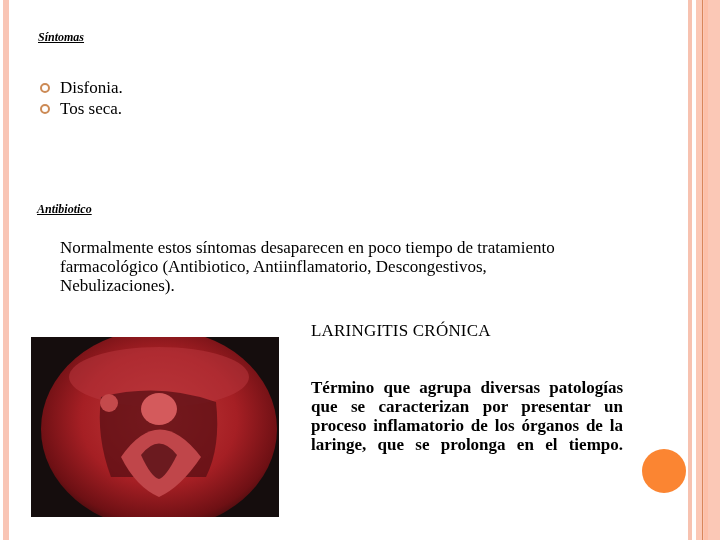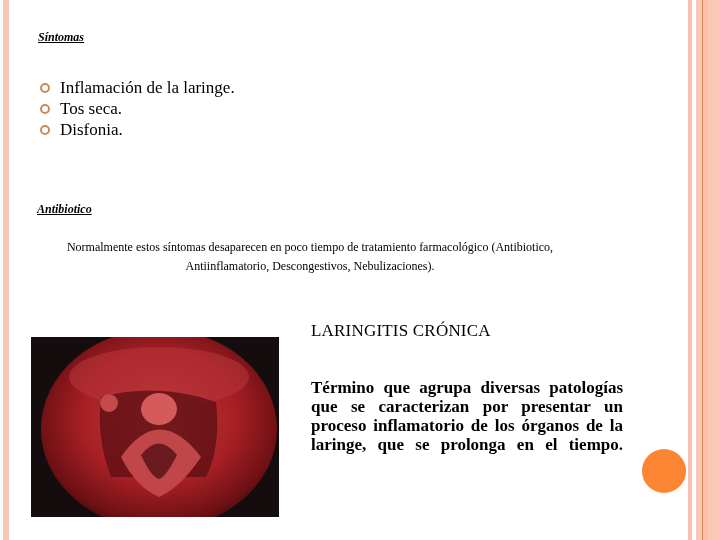--- a/index.html
+++ b/index.html
@@ -13,43 +13,42 @@
     .orange-dot { position:absolute; left:642px; top:449px; width:44px; height:44px; border-radius:50%; background:#fb8532; }
 
     .heading { position:absolute; font-weight:bold; font-style:italic; text-decoration:underline; font-size:12px; }
     .h-sintomas { left:38px; top:30px; }
     .h-tratamiento { left:37px; top:202px; }
 
     .bullets { position:absolute; left:38px; top:77px; margin:0; padding:0; list-style:none; }
     .bullets li { position:relative; padding-left:22px; height:21px; font-size:17px; line-height:21px; }
     .bullets .bullet { position:absolute; left:2px; top:6px; width:6px; height:6px; border:2px solid #cc8a55; border-radius:50%; }
 
-    .treat-text { position:absolute; left:60px; top:238px; width:500px; font-size:12px; line-height:19px;text-align:center; }
+    .treat-text { position:absolute; left:60px; top:238px; width:500px; font-size:17px; line-height:19px; }
 
     .cronica-title { position:absolute; left:311px; top:321px; font-size:17px; letter-spacing:0.2px; }
     .cronica-text { position:absolute; left:311px; top:378px; width:312px; font-size:17px; line-height:19px; text-align:justify; text-align-last:justify;font-weight:bold; }
 
     .photo { position:absolute; left:31px; top:337px; width:248px; height:180px; background:#1a0f0f; overflow:hidden; }
   </style>
 </head>
 <body>
 
 <div class="left-bar"></div>
 <div class="right-stripe1"></div>
 <div class="right-fill"></div>
 <div class="right-line2"></div>
 <div class="right-line"></div>
 <div class="orange-dot"></div>
 
 <div class="heading h-sintomas">Síntomas</div>
 
 <ul class="bullets">
-  <li><span class="bullet"></span><span>Inflamación de la laringe.</span></li>
+  <li><span class="bullet"></span><span>Disfonia.</span></li>
   <li><span class="bullet"></span><span>Tos seca.</span></li>
-  <li><span class="bullet"></span><span>Disfonia.</span></li>
 </ul>
 
 <div class="heading h-tratamiento">Antibiotico</div>
 <div class="treat-text">Normalmente estos síntomas desaparecen en poco tiempo de tratamiento farmacológico (Antibiotico, Antiinflamatorio, Descongestivos, Nebulizaciones).</div>
 
 <div class="photo">
   <svg width="248" height="180" viewBox="0 0 248 180">
     <defs>
       <radialGradient id="g1" cx="50%" cy="45%" r="60%">
         <stop offset="0%" stop-color="#c23a3a"></stop>

